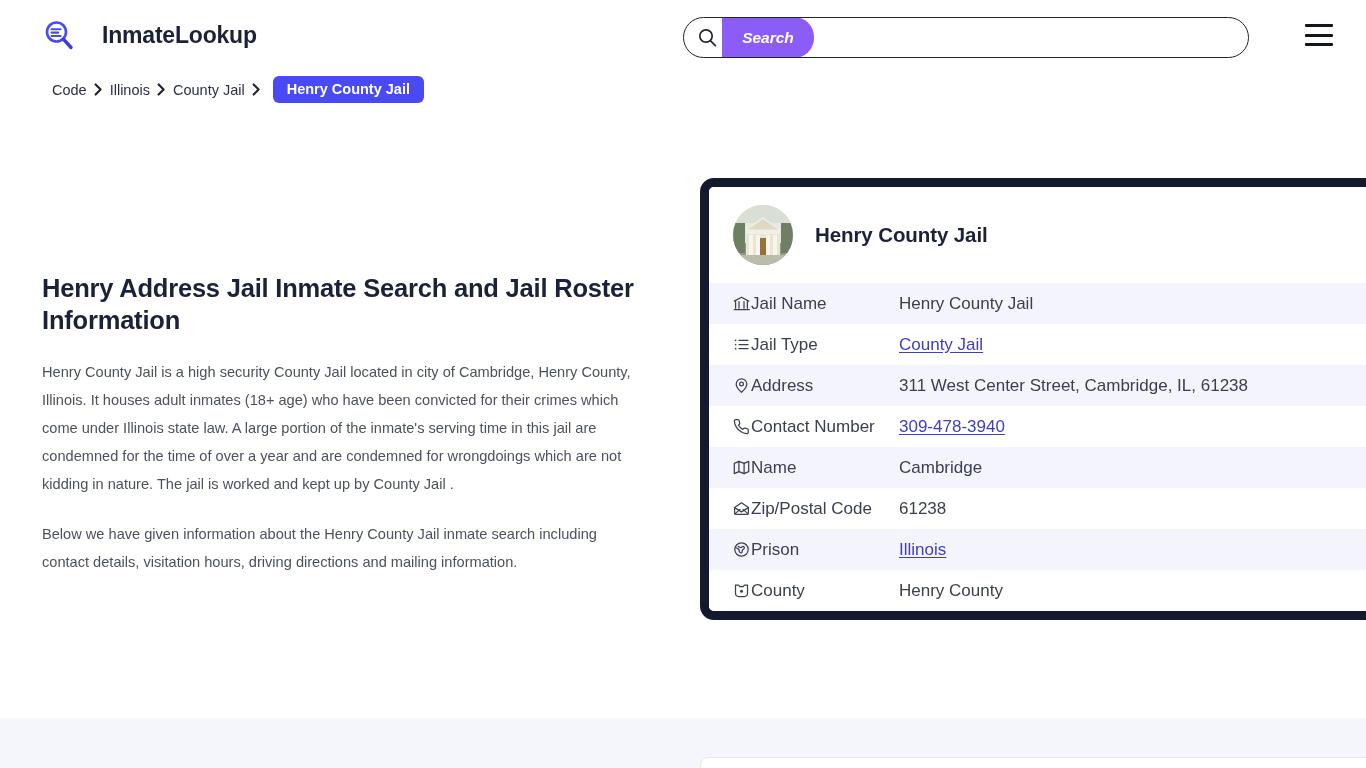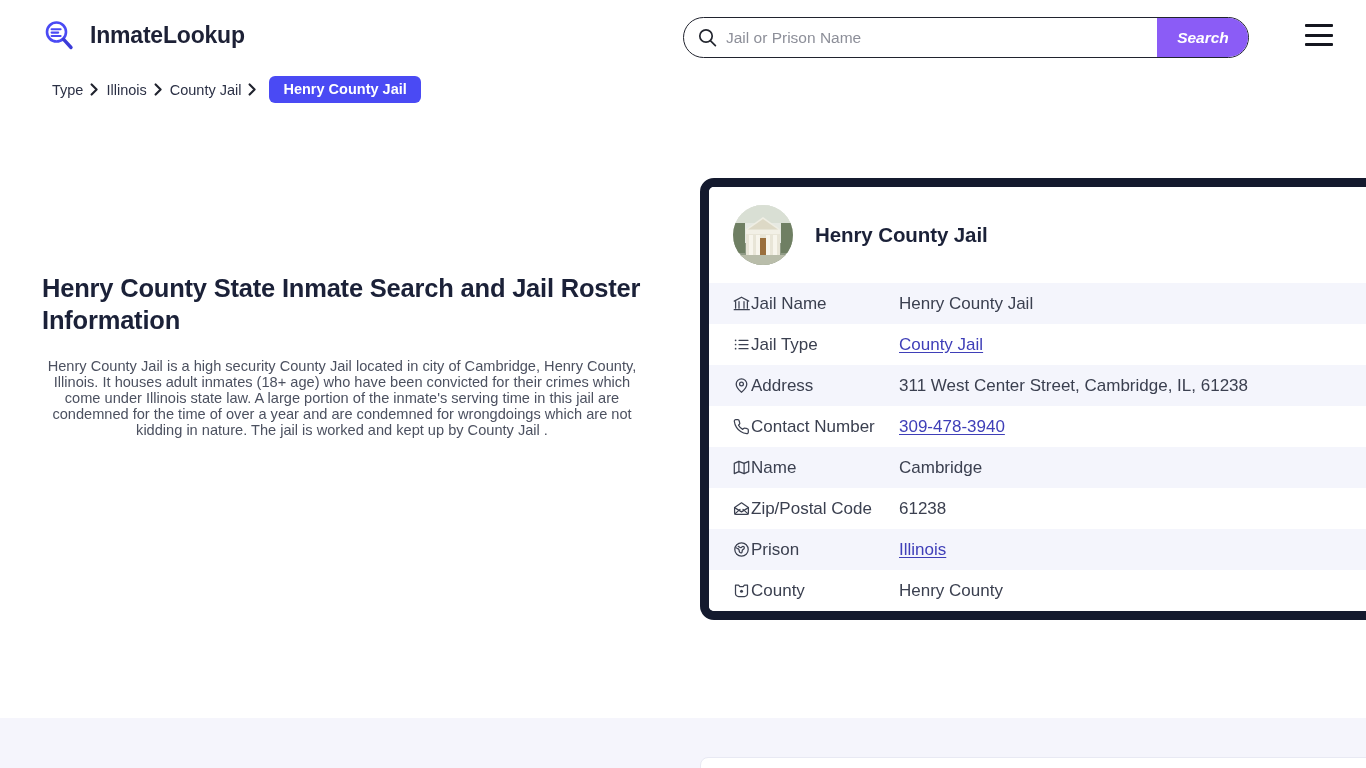--- a/index.html
+++ b/index.html
@@ -18,21 +18,21 @@
     height: 72px;
     display: flex;
     align-items: center;
     background: #ffffff;
   }
   .logo-wrap {
     position: absolute;
     left: 42px; top: 18px;
     display: flex;
     align-items: center;
-    gap: 14px;
+    gap: 26px;
     cursor: pointer;
   }
   .logo-icon { width: 34px; height: 34px; display: block; }
   .logo-text {
     font-size: 23px;
     font-weight: 700;
     letter-spacing: -0.2px;
     color: #1d2136;
   }
 
@@ -133,24 +133,23 @@
   .page-title {
     font-size: 25.5px;
     line-height: 32px;
     font-weight: 700;
     color: #1b2138;
     margin: 0 0 22px 0;
     letter-spacing: -0.2px;
   }
   .body-para {
     font-size: 14.6px;
-    line-height: 16px;
+    line-height: 28px;
     color: #4c5160;
     margin: 0 0 22px 0;
-    text-align: center;
   }
 
   
   .info-card {
     position: absolute;
     left: 700px; top: 178px;
     width: 720px;
     background: #ffffff;
     border: 9px solid #141a2e;
     border-radius: 14px;
@@ -242,33 +241,32 @@
     <span class="logo-text">InmateLookup</span>
   </div>
 
   <div class="search-wrap">
     <span class="search-icon-box">
       <svg width="19" height="19" viewBox="0 0 19 19" fill="none">
         <circle cx="8" cy="8" r="6.2" stroke="#23262f" stroke-width="1.7"></circle>
         <line x1="12.6" y1="12.8" x2="17.4" y2="17.6" stroke="#23262f" stroke-width="1.7" stroke-linecap="round"></line>
       </svg>
     </span>
-    <input class="search-input" type="text" placeholder="Jail or Prison Name" style="">
     <button class="search-btn">Search</button>
   </div>
 
   <button class="menu-btn">
     <span></span>
     <span></span>
     <span></span>
   </button>
 </div>
 
 <nav class="breadcrumb">
-  <a class="crumb">Type</a>
+  <a class="crumb">Code</a>
   <span class="crumb-sep">
     <svg width="9" height="13" viewBox="0 0 9 13" fill="none">
         <path d="M1.6 1.4L6.6 6.5L1.6 11.6" stroke="#20232e" stroke-width="2.1" stroke-linecap="round" stroke-linejoin="round"></path>
       </svg>
   </span>
   <a class="crumb">Illinois</a>
   <span class="crumb-sep">
     <svg width="9" height="13" viewBox="0 0 9 13" fill="none">
         <path d="M1.6 1.4L6.6 6.5L1.6 11.6" stroke="#20232e" stroke-width="2.1" stroke-linecap="round" stroke-linejoin="round"></path>
       </svg>
@@ -276,22 +274,23 @@
   <a class="crumb">County Jail</a>
   <span class="crumb-sep">
     <svg width="9" height="13" viewBox="0 0 9 13" fill="none">
         <path d="M1.6 1.4L6.6 6.5L1.6 11.6" stroke="#20232e" stroke-width="2.1" stroke-linecap="round" stroke-linejoin="round"></path>
       </svg>
   </span>
   <span class="crumb-current">Henry County Jail</span>
 </nav>
 
 <div class="left-col">
-  <h1 class="page-title">Henry County State Inmate Search and Jail Roster Information</h1>
+  <h1 class="page-title">Henry Address Jail Inmate Search and Jail Roster Information</h1>
   <p class="body-para">Henry County Jail is a high security County Jail located in city of Cambridge, Henry County, Illinois. It houses adult inmates (18+ age) who have been convicted for their crimes which come under Illinois state law. A large portion of the inmate's serving time in this jail are condemned for the time of over a year and are condemned for wrongdoings which are not kidding in nature. The jail is worked and kept up by County Jail .</p>
+  <p class="body-para">Below we have given information about the Henry County Jail inmate search including contact details, visitation hours, driving directions and mailing information.</p>
 </div>
 
 <div class="info-card">
 
   <div class="card-head">
     <span class="thumb">
       <svg viewBox="0 0 60 60">
         <rect x="0" y="0" width="60" height="60" fill="#e6e9e2"></rect>
         <rect x="0" y="0" width="60" height="18" fill="#d9dfd4"></rect>
         <rect x="0" y="38" width="60" height="22" fill="#8f9a85"></rect>

